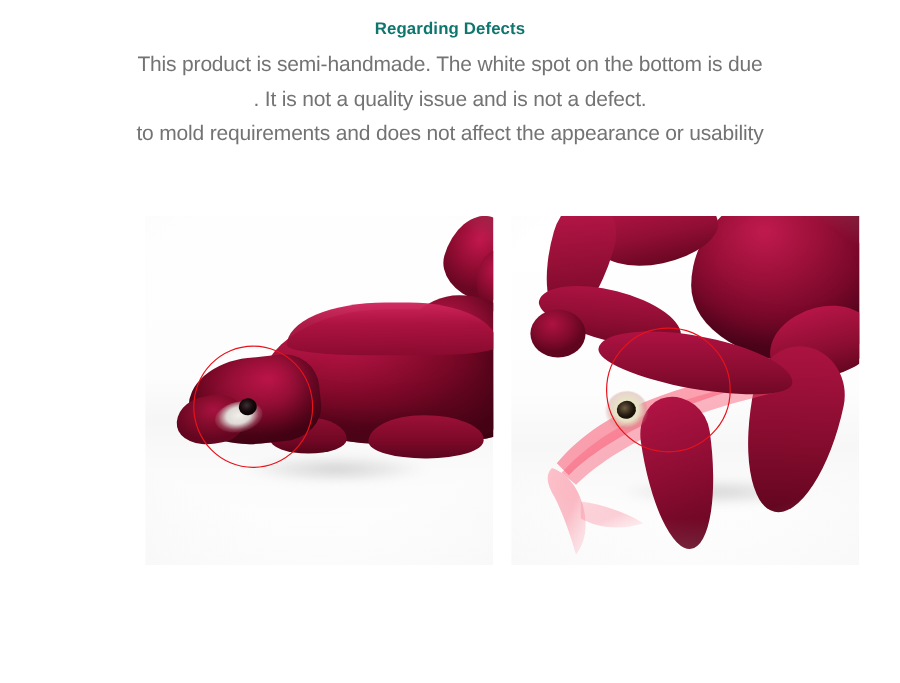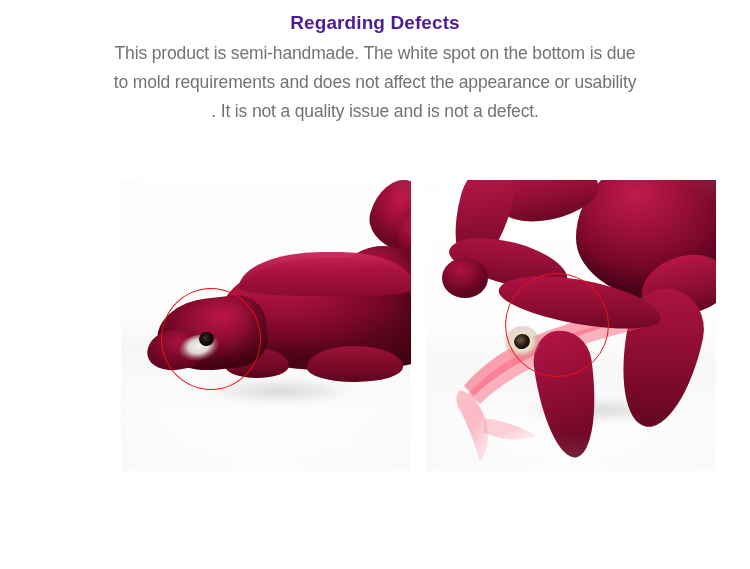--- a/index.html
+++ b/index.html
@@ -16,23 +16,23 @@
   }
 
   
   .info-block {
     width: 750px;
     padding-top: 12px;
     box-sizing: border-box;
     text-align: center;
   }
   .info-title {
-    font-size: 19px;
+    font-size: 14px;
     font-weight: bold;
-    color: #4c1d95;
+    color: #0f766e;
     letter-spacing: .1px;
     line-height: 22px;
     margin: 0 0 5px 0;
   }
   .info-body {
     font-size: 17.5px;
     font-weight: 400;
     color: #737373;
     line-height: 29px;
     margin: 0 auto;
@@ -317,22 +317,22 @@
   .annot-left  { left: 40px;  top: 108px; width: 100px; height: 102px; }
   .annot-right { left: 79px;  top: 93px;  width: 104px; height: 104px; }
 </style>
 </head>
 <body>
 
 <section class="info-block">
   <h1 class="info-title">Regarding Defects</h1>
   <p class="info-body">
     <span class="info-line">This product is semi-handmade. The white spot on the bottom is due</span>
+    <span class="info-line">. It is not a quality issue and is not a defect.</span>
     <span class="info-line">to mold requirements and does not affect the appearance or usability</span>
-    <span class="info-line">. It is not a quality issue and is not a defect.</span>
   </p>
 </section>
 
 <div class="panels">
 
   <figure class="photo photo-left">
     <div class="backdrop"></div>
 
     <div class="l-shadow"></div>
 

